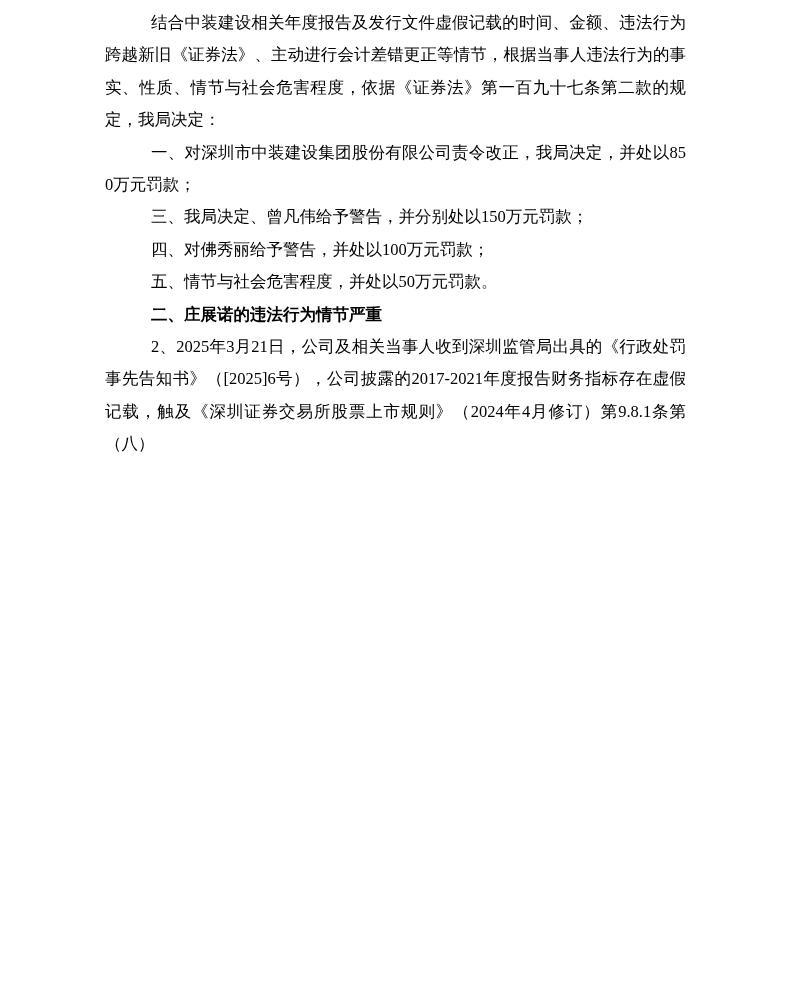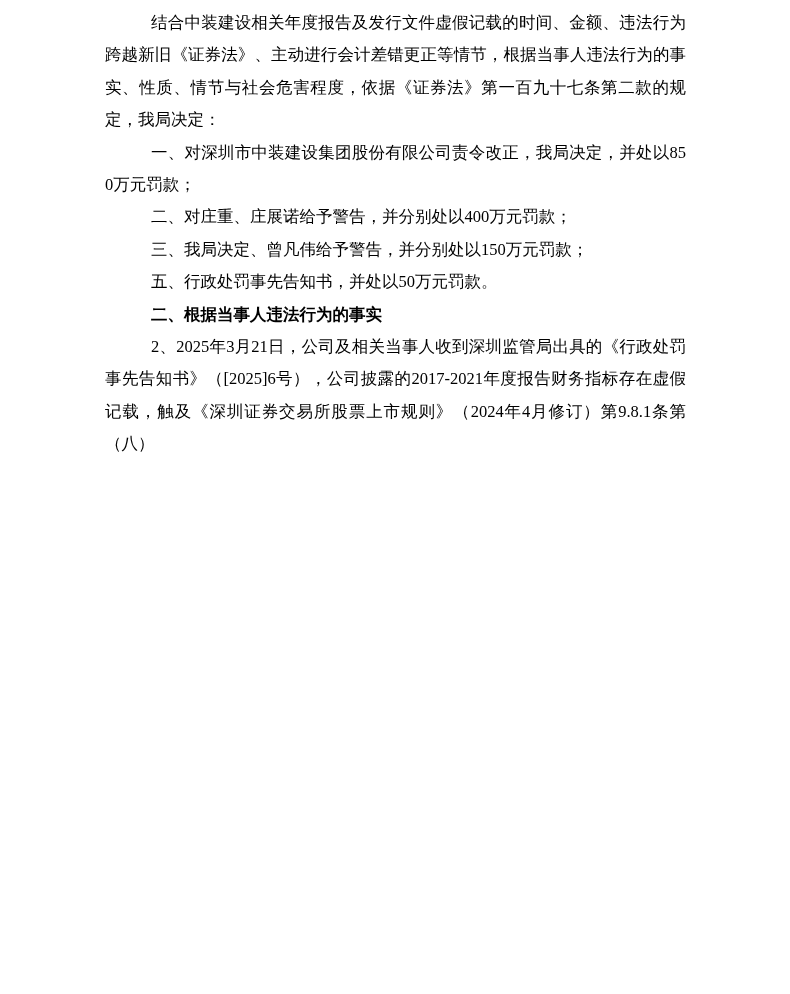--- a/index.html
+++ b/index.html
@@ -39,19 +39,19 @@
   }
 </style>
 </head>
 <body>
 
 <div class="page">
   <div class="doc-body">
 
   <p class="para">结合中装建设相关年度报告及发行文件虚假记载的时间、金额、违法行为跨越新旧《证券法》、主动进行会计差错更正等情节，根据当事人违法行为的事实、性质、情节与社会危害程度，依据《证券法》第一百九十七条第二款的规定，我局决定：</p>
       <p class="para">一、对深圳市中装建设集团股份有限公司责令改正，我局决定，并处以850万元罚款；</p>
-      <p class="para">二、对庄重、庄展诺给予警告，并分别处以400万元罚款；</p>
       <p class="para">三、我局决定、曾凡伟给予警告，并分别处以150万元罚款；</p>
-      <p class="para">五、行政处罚事先告知书，并处以50万元罚款。</p>
-      <p class="para bold">二、根据当事人违法行为的事实</p>
+      <p class="para">四、对佛秀丽给予警告，并处以100万元罚款；</p>
+      <p class="para">五、情节与社会危害程度，并处以50万元罚款。</p>
+      <p class="para bold">二、庄展诺的违法行为情节严重</p>
       <p class="para">2、2025年3月21日，公司及相关当事人收到深圳监管局出具的《行政处罚事先告知书》（[2025]6号），公司披露的2017-2021年度报告财务指标存在虚假记载，触及《深圳证券交易所股票上市规则》（2024年4月修订）第9.8.1条第（八）</p>
     </div>
 </div>
 
 </body></html>

